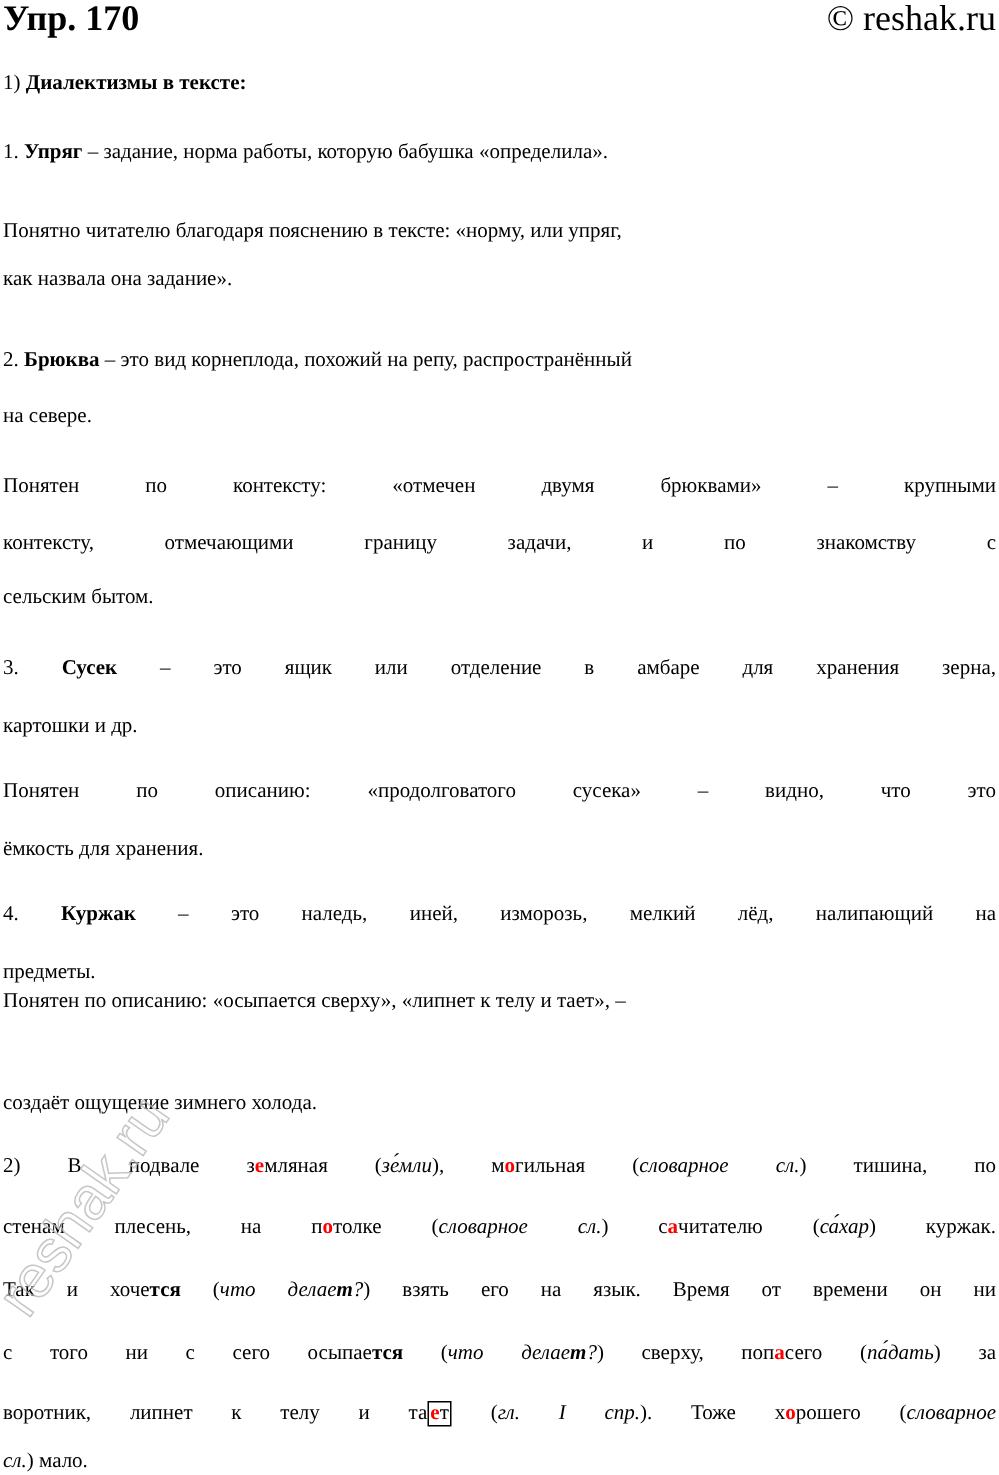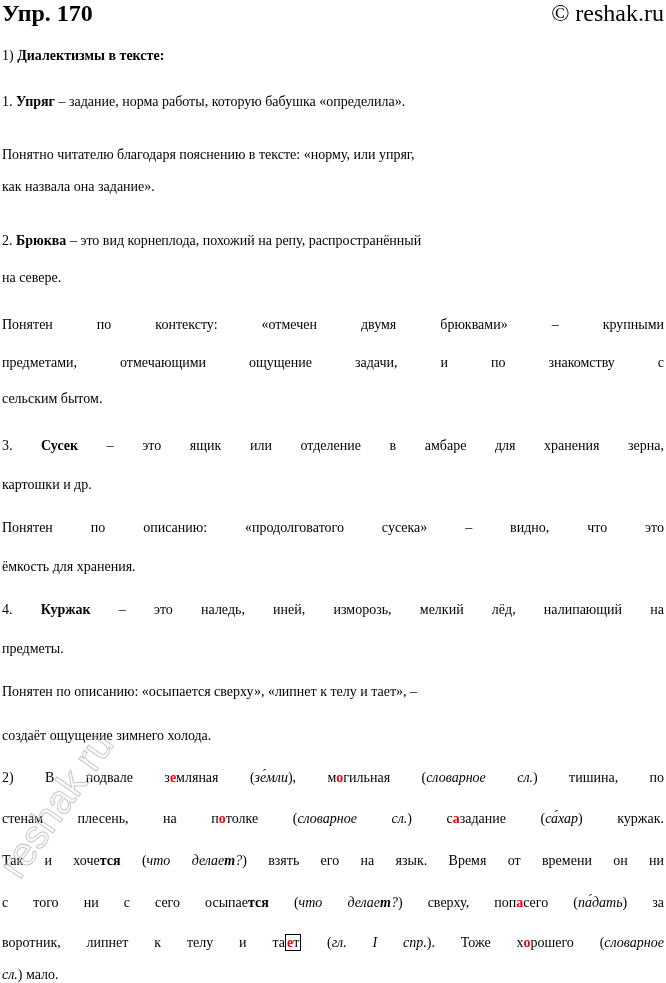--- a/index.html
+++ b/index.html
@@ -25,33 +25,33 @@
 
 <div class="ln" style="top:44px"><span>1)</span> <b>Диалектизмы в тексте:</b></div>
 
 <div class="ln" style="top:90px"><span>1.</span> <b>Упряг</b> <span>– задание, норма работы, которую бабушка «определила».</span></div>
 <div class="ln" style="top:143px">Понятно читателю благодаря пояснению в тексте: «норму, или упряг,</div>
 <div class="ln" style="top:175px">как назвала она задание».</div>
 
 <div class="ln" style="top:229px"><span>2.</span> <b>Брюква</b> <span>– это вид корнеплода, похожий на репу, распространённый</span></div>
 <div class="ln" style="top:266px">на севере.</div>
 <div class="ln j" style="top:313px">Понятен по контексту: «отмечен двумя брюквами» – крупными</div>
-<div class="ln j" style="top:351px">предметами, отмечающими ощущение задачи, и по знакомству с</div>
+<div class="ln j" style="top:351px">контексту, отмечающими границу задачи, и по знакомству с</div>
 <div class="ln" style="top:387px">сельским бытом.</div>
 
 <div class="ln j" style="top:434px"><span>3.</span> <b>Сусек</b> <span>– это ящик или отделение в амбаре для хранения зерна,</span></div>
 <div class="ln" style="top:473px">картошки и др.</div>
 <div class="ln j" style="top:516px">Понятен по описанию: «продолговатого сусека» – видно, что это</div>
 <div class="ln" style="top:555px">ёмкость для хранения.</div>
 
 <div class="ln j" style="top:598px"><span>4.</span> <b>Куржак</b> <span>– это наледь, иней, изморозь, мелкий лёд, налипающий на</span></div>
 <div class="ln" style="top:637px">предметы.</div>
-<div class="ln" style="top:680px">Понятен по описанию: «осыпается сверху», «липнет к телу и тает», –</div>
+<div class="ln" style="top:656px">Понятен по описанию: «осыпается сверху», «липнет к телу и тает», –</div>
 <div class="ln" style="top:724px">создаёт ощущение зимнего холода.</div>
 
 <div class="ln j" style="top:766px"><span>2)</span> <span>В подвале з</span><span class="r">е</span><span>мляная (</span><i>зе́мли</i><span>), м</span><span class="r">о</span><span>гильная (</span><i>словарное сл.</i><span>) тишина, по</span></div>
-<div class="ln j" style="top:807px"><span>стенам плесень, на п</span><span class="r">о</span><span>толке (</span><i>словарное сл.</i><span>) с</span><span class="r">а</span><span>задание (</span><i>са́хар</i><span>) куржак.</span></div>
+<div class="ln j" style="top:807px"><span>стенам плесень, на п</span><span class="r">о</span><span>толке (</span><i>словарное сл.</i><span>) с</span><span class="r">а</span><span>читателю (</span><i>са́хар</i><span>) куржак.</span></div>
 <div class="ln j" style="top:849px"><span>Так и хоче</span><b>тся</b><span> (</span><i>что делае</i><i><b>т</b></i><i>?</i><span>) взять его на язык. Время от времени он ни</span></div>
 <div class="ln j" style="top:891px"><span>с того ни с сего осыпае</span><b>тся</b> <span>(</span><i>что делае</i><i><b>т</b></i><i>?</i><span>)</span><span> сверху, поп</span><span class="r">а</span><span>сего (</span><i>па́дать</i><span>) за</span></div>
 <div class="ln j" style="top:931px"><span>воротник, липнет к телу и та</span><span class="box"><span class="r">е</span><span>т</span></span><span> (</span><i>гл. I спр.</i><span>). Тоже х</span><span class="r">о</span><span>рошего (</span><i>словарное</i></div>
 <div class="ln" style="top:963px"><i>сл.</i><span>) мало.</span></div>
 
 <div class="wm">reshak.ru</div>
 
 </body></html>

